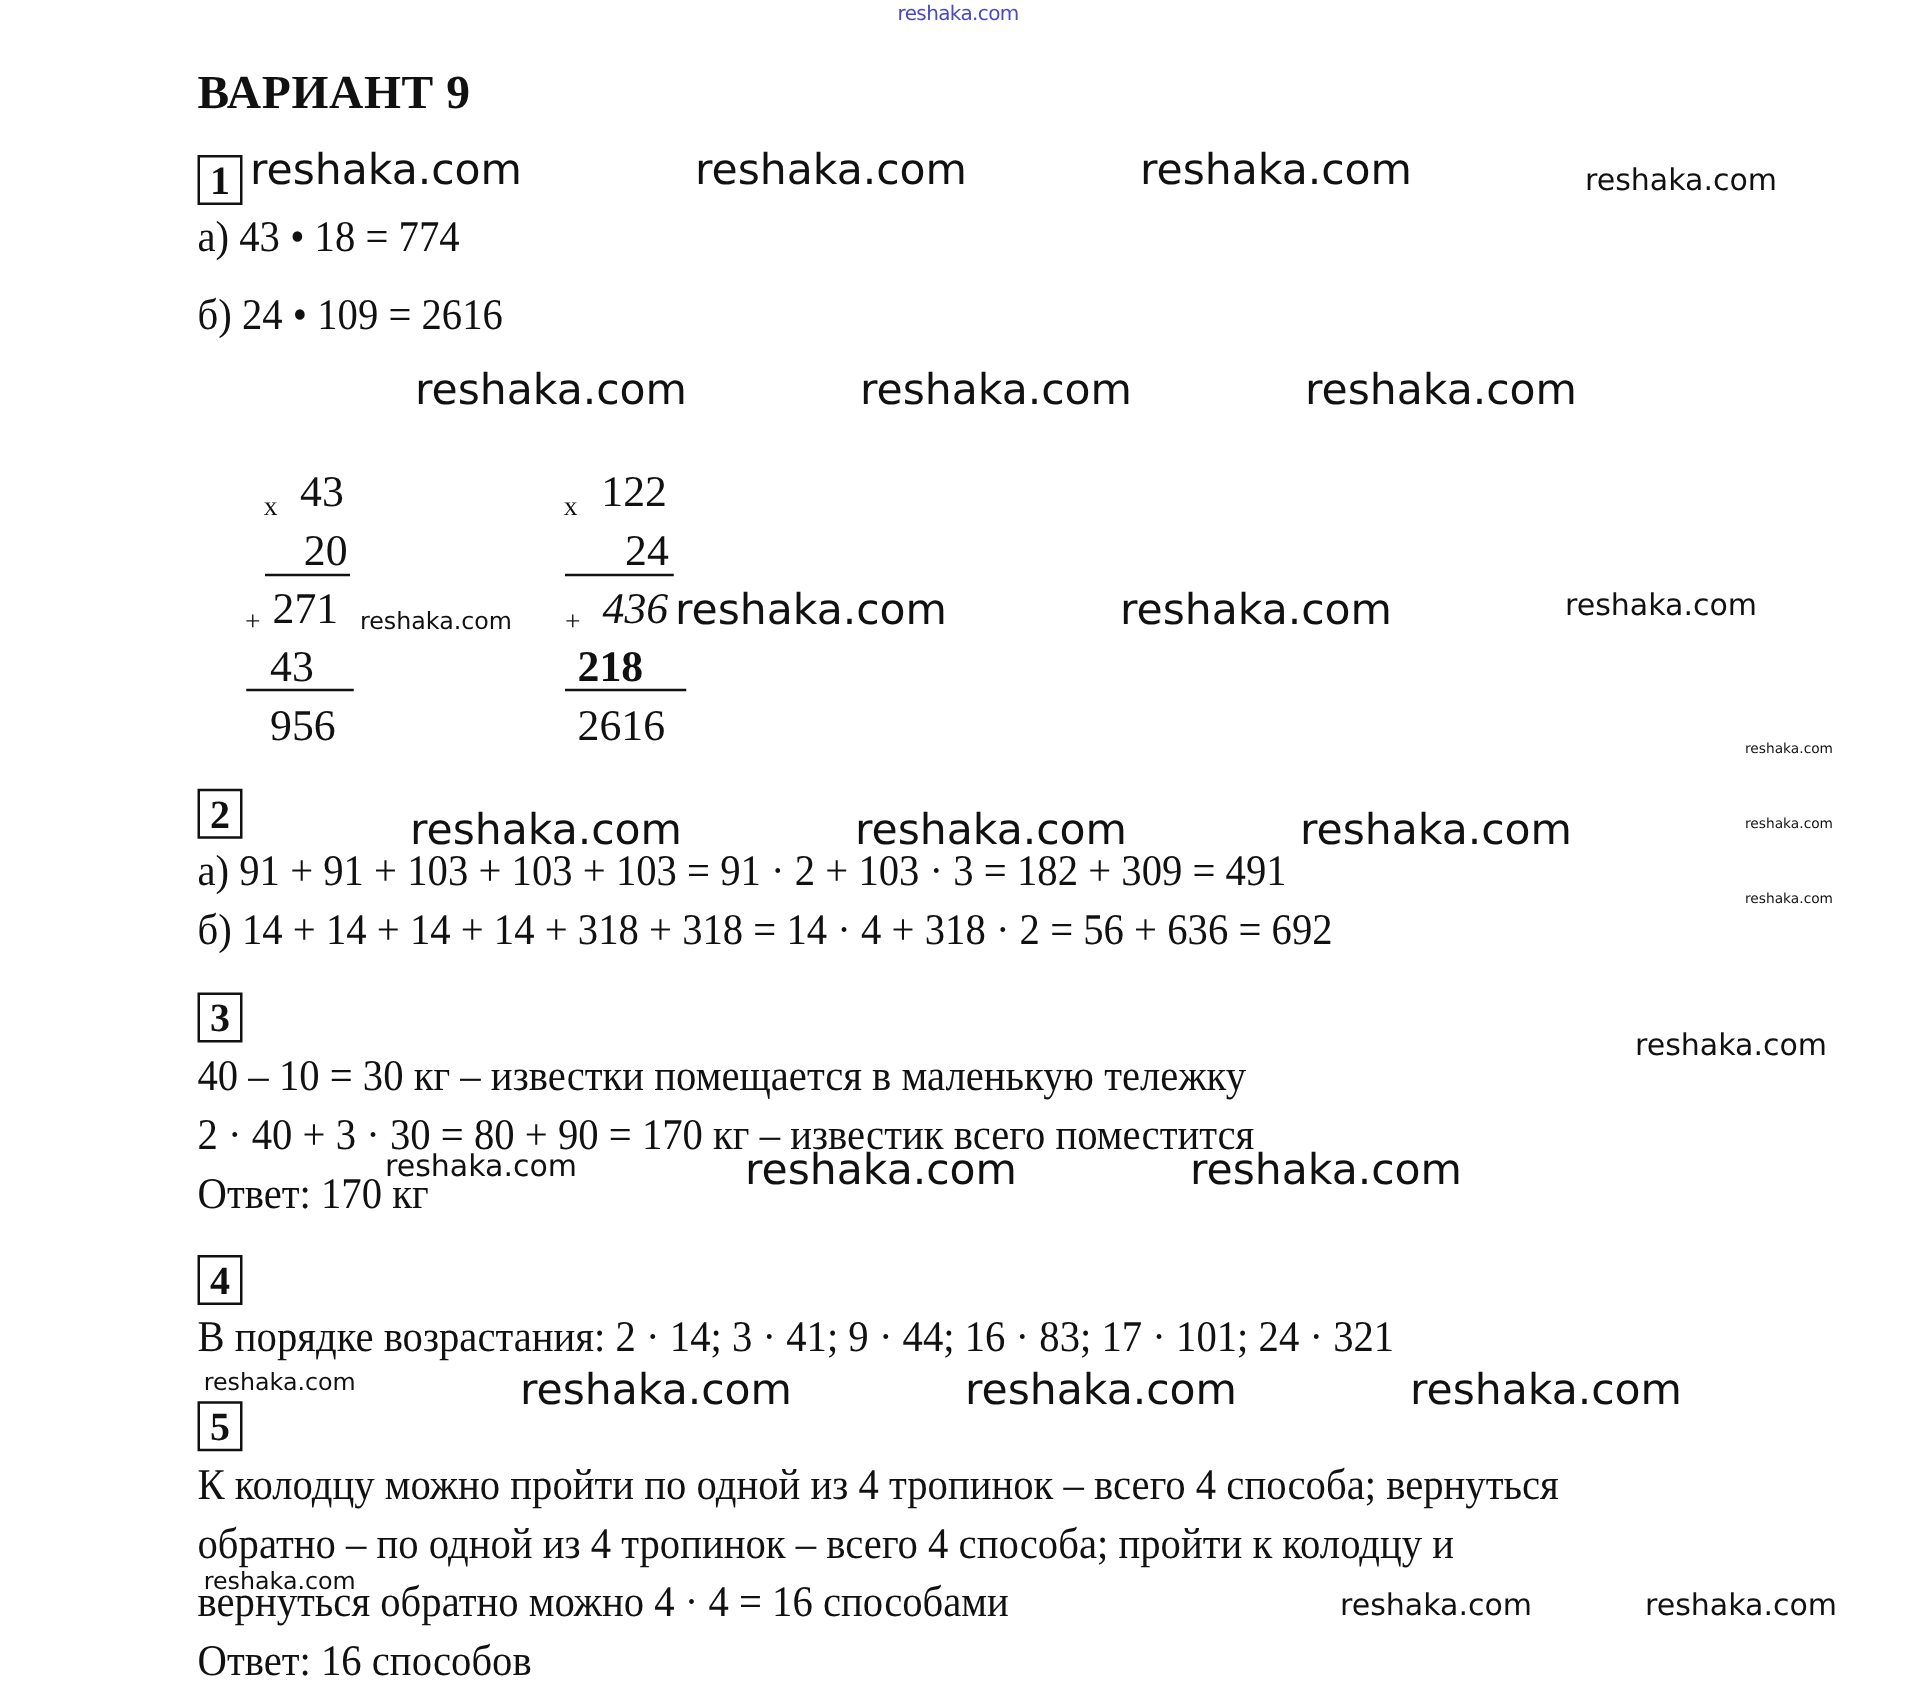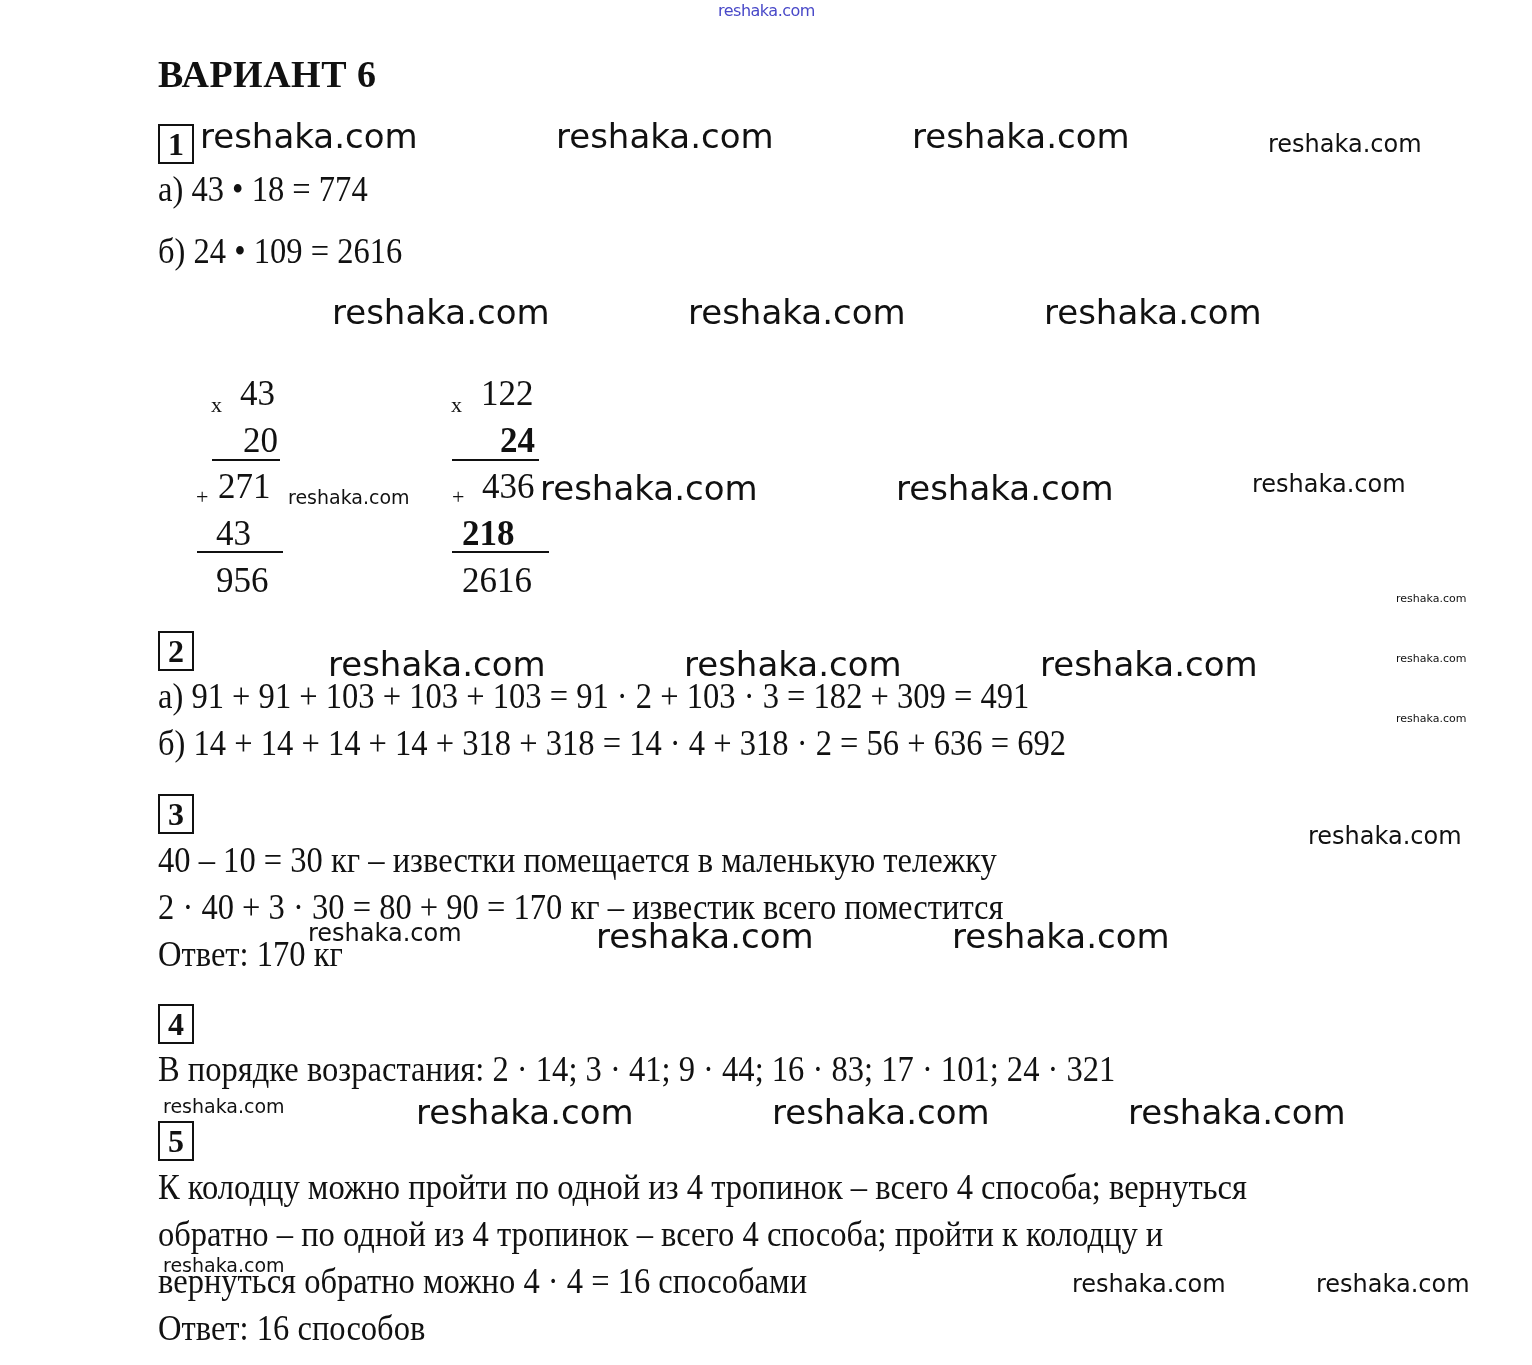--- a/index.html
+++ b/index.html
@@ -26,45 +26,45 @@
     
     .col { position: absolute; font-family: "Liberation Serif", serif; }
     .col .row { position: absolute; white-space: nowrap; font-size: 35px; }
     .col .op { position: absolute; font-size: 22px; }
     .col .rule { position: absolute; height: 2px; background: #111; }
   </style>
 </head>
 <body>
 
 <a class="abs site-link">reshaka.com</a>
-<div class="abs serif title">ВАРИАНТ 6</div>
+<div class="abs serif title">ВАРИАНТ 9</div>
 
 <div class="task-num" style="left:158px; top:124px;">1</div>
 <div class="abs serif line" style="left:158px; top:170px;">а) 43 • 18 = 774</div>
 <div class="abs serif line" style="left:158px; top:232px;">б) 24 • 109 = 2616</div>
 
 <div class="col" style="left:0; top:0;">
   <span class="op" style="left:211px; top:392px;">x</span>
   <span class="row" style="left:240px; top:374px;">43</span>
   <span class="row" style="left:243px; top:421px;">20</span>
   <div class="rule" style="left:212px; top:459px; width:68px;"></div>
   <span class="op" style="left:196px; top:484px;">+</span>
   <span class="row" style="left:218px; top:467px;">271</span>
   <span class="row" style="left:216px; top:514px;">43</span>
   <div class="rule" style="left:197px; top:551px; width:86px;"></div>
   <span class="row" style="left:216px; top:561px;">956</span>
 </div>
 
 <div class="col" style="left:0; top:0;">
   <span class="op" style="left:451px; top:392px;">x</span>
   <span class="row" style="left:481px; top:374px;">122</span>
-  <span class="row" style="left:500px; top:421px;font-weight:bold;">24</span>
+  <span class="row" style="left:500px; top:421px;">24</span>
   <div class="rule" style="left:452px; top:459px; width:87px;"></div>
   <span class="op" style="left:452px; top:484px;">+</span>
-  <span class="row" style="left:482px; top:467px;">436</span>
+  <span class="row" style="left:482px; top:467px;font-style:italic;">436</span>
   <span class="row" style="left:462px; top:514px;font-weight:bold;">218</span>
   <div class="rule" style="left:452px; top:551px; width:97px;"></div>
   <span class="row" style="left:462px; top:561px;">2616</span>
 </div>
 
 <div class="task-num" style="left:158px; top:631px;">2</div>
 <div class="abs serif line" style="left:158px; top:677px;">а) 91 + 91 + 103 + 103 + 103 = 91 · 2 + 103 · 3 = 182 + 309 = 491</div>
 <div class="abs serif line" style="left:158px; top:724px;">б) 14 + 14 + 14 + 14 + 318 + 318 = 14 · 4 + 318 · 2 = 56 + 636 = 692</div>
 
 <div class="task-num" style="left:158px; top:794px;">3</div>

